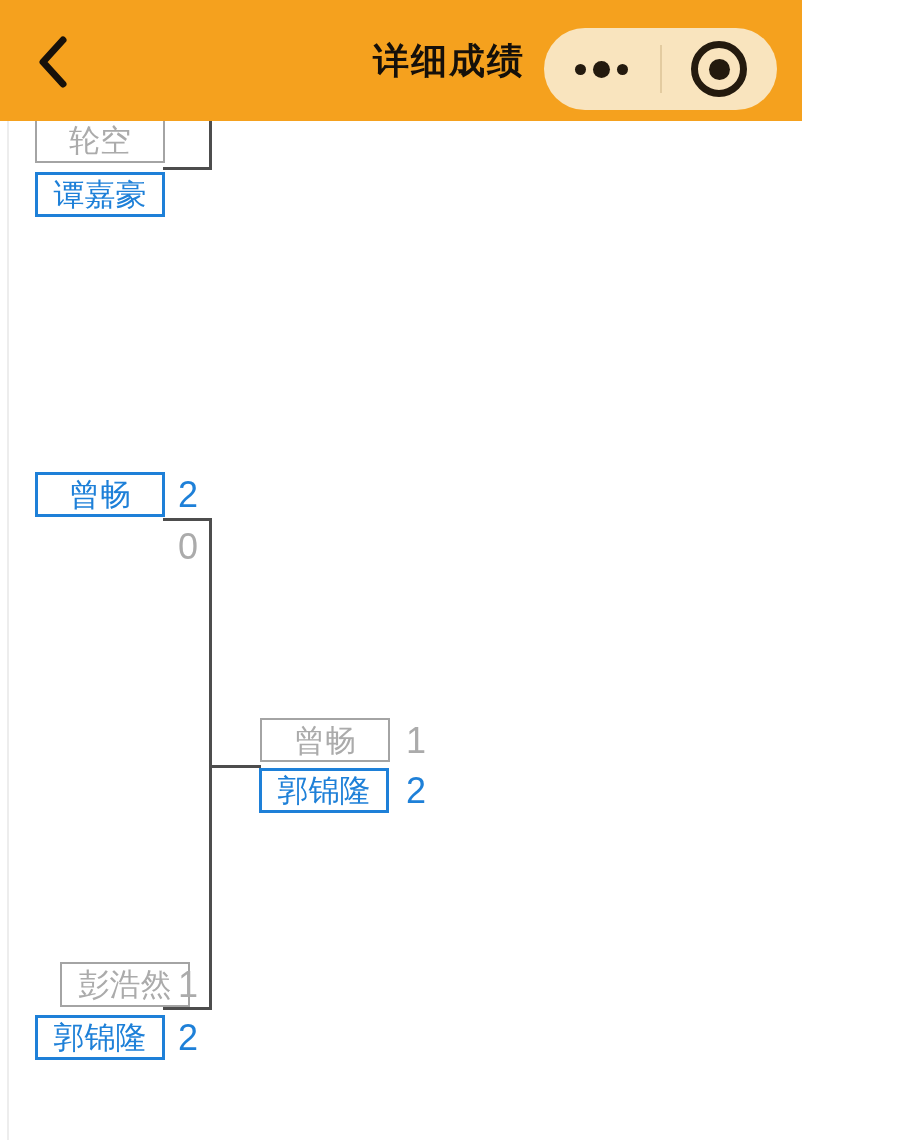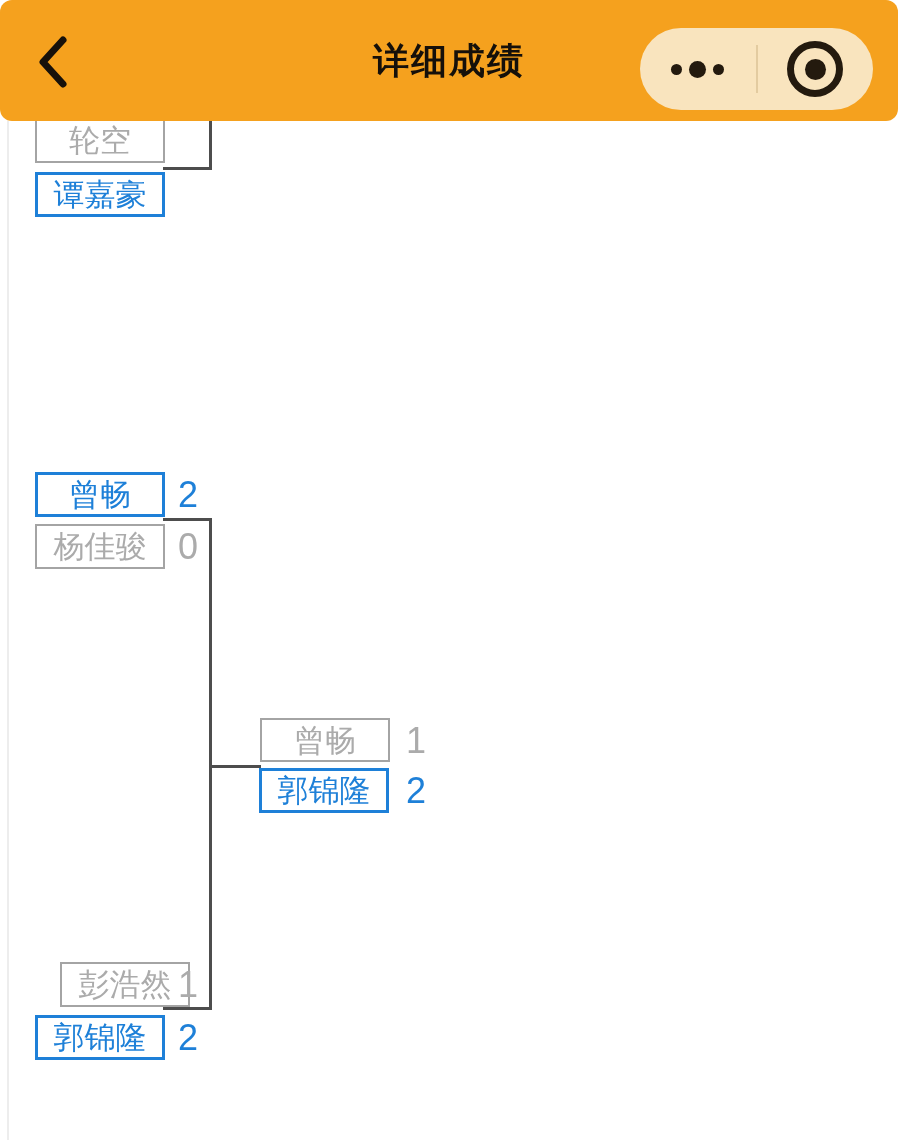--- a/index.html
+++ b/index.html
@@ -5,22 +5,22 @@
   * { margin:0; padding:0; box-sizing:border-box; }
   html,body { width:898px; height:1140px; }
   body {
     font-family:"Liberation Sans","DejaVu Sans",sans-serif;
     background:#ffffff;
   }
   .screen { position:relative; width:898px; height:1140px; background:#ffffff; overflow:hidden; }
 
   
   .navbar {
-    position:absolute; left:0; top:0; width:898px; height:121px;
-    background:#F5A11E; z-index:10;border-radius:12px;
+    position:absolute; left:0; top:0; width:802px; height:121px;
+    background:#F5A11E; z-index:10;
   }
   .back-btn {
     position:absolute; left:26px; top:34px; width:52px; height:56px;
     display:flex; align-items:center; justify-content:center; cursor:pointer;
   }
   .nav-title {
     position:absolute; left:0; top:0; width:898px; height:121px;
     line-height:121px; text-align:center;
     font-size:36px; font-weight:700; color:#15100a; letter-spacing:2px;
   }
@@ -80,23 +80,20 @@
       <span>轮空</span>
     </div>
     <div class="pbox winner" style="left:35px; top:172px;">
       <span>谭嘉豪</span>
     </div>
 
     <div class="pbox winner" style="left:35px; top:472px;">
       <span>曾畅</span>
     </div>
     <div class="score winner" style="left:167px; top:472px;">2</div>
-    <div class="pbox loser" style="left:35px; top:524px;">
-      <span>杨佳骏</span>
-    </div>
     <div class="score loser" style="left:167px; top:524px;">0</div>
 
     <div class="pbox loser" style="left:260px; top:718px; height:44px;">
       <span>曾畅</span>
     </div>
     <div class="score loser" style="left:395px; top:718px;">1</div>
     <div class="pbox winner" style="left:259px; top:768px;">
       <span>郭锦隆</span>
     </div>
     <div class="score winner" style="left:395px; top:768px;">2</div>

